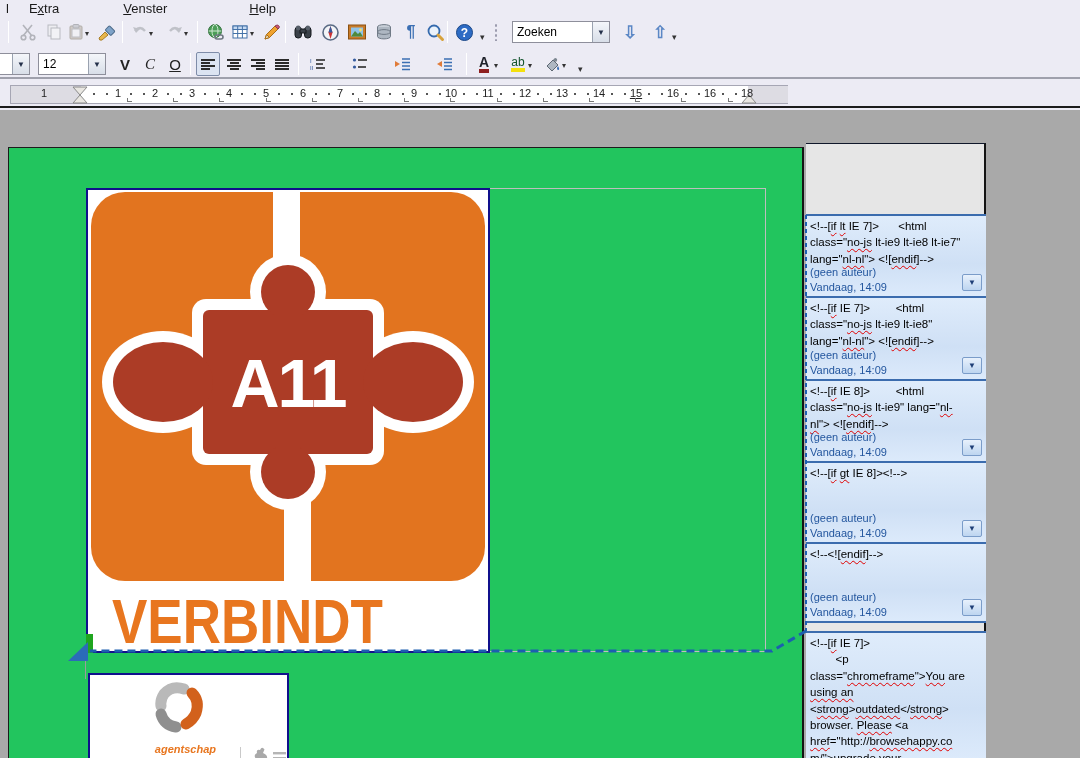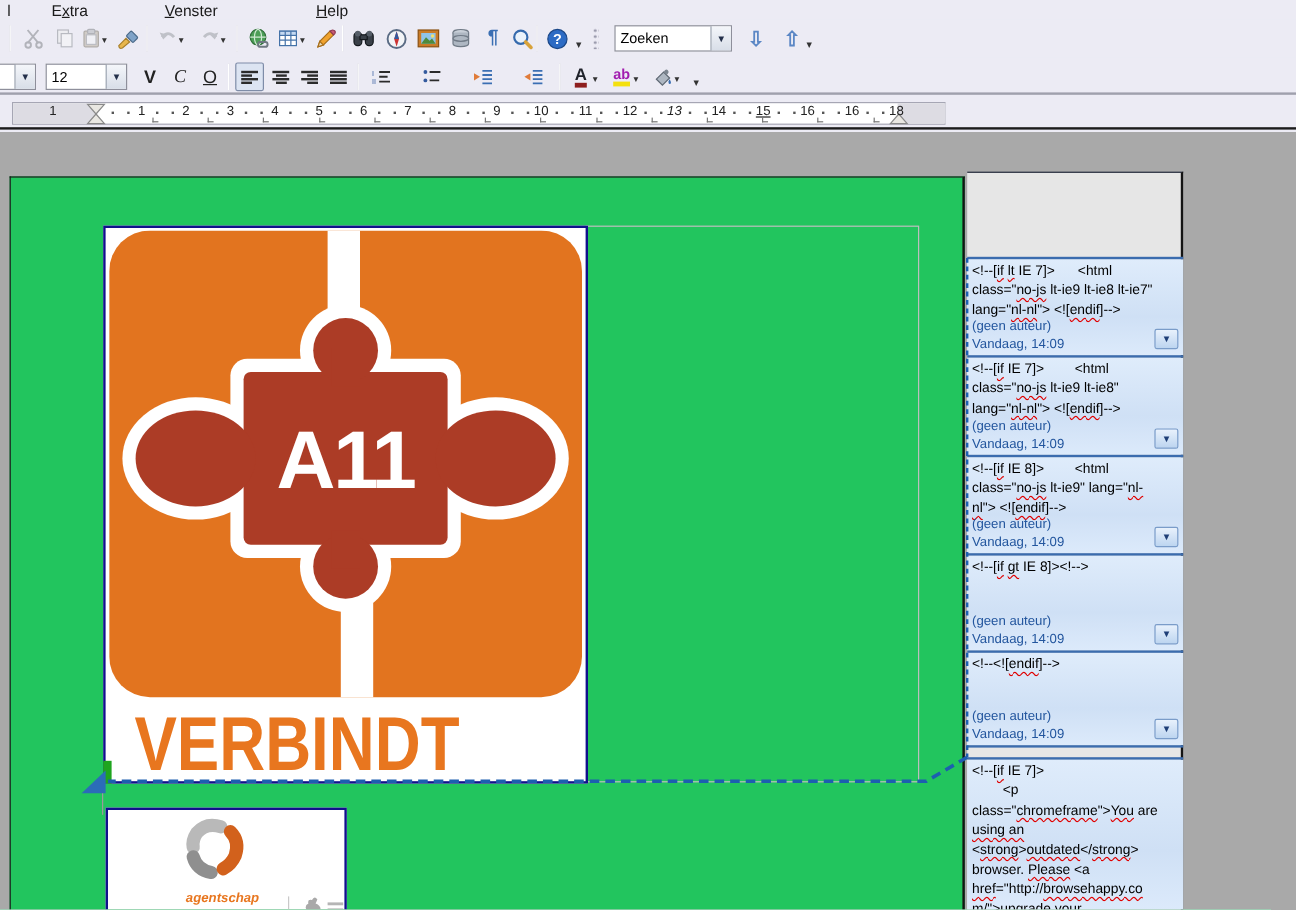--- a/index.html
+++ b/index.html
@@ -57,21 +57,21 @@
 .sp{text-decoration:underline;text-decoration-style:wavy;text-decoration-color:#E00000;text-decoration-thickness:1px;text-underline-offset:2px;text-decoration-skip-ink:none}
 .comment-footer{position:absolute;left:4px;bottom:1px;font-size:11px;line-height:15px;color:#23569E}
 .comment-menu{position:absolute;right:4px;bottom:5px;width:20px;height:17px;background:linear-gradient(#E8F1FC,#BDD5F0);border:1px solid #7A9CC9;border-radius:2px;display:flex;align-items:center;justify-content:center;font-size:8px;color:#1F3F77}
 svg{display:block}
 </style>
 </head>
 <body>
 
 <div class="menubar">
   <span class="menu-item" style="padding-left:6px"><span>l</span></span>
-  <span class="menu-item" style="margin-left:22px"><span>E</span><u>x</u><span>tra</span></span>
+  <span class="menu-item" style="margin-left:8px"><span>E</span><u>x</u><span>tra</span></span>
   <span class="menu-item" style="margin-left:52px"><u>V</u><span>enster</span></span>
   <span class="menu-item" style="margin-left:70px"><u>H</u><span>elp</span></span>
 </div>
 
 <div class="toolbar" id="toolbar-main">
   <div class="tsep" style="left:8px"></div>
 
   <div class="tbtn disabled" style="left:16px">
       <span>
     <svg width="18" height="18" viewBox="0 0 18 18">
@@ -370,21 +370,21 @@
       </span>
     </div>
 
   <div class="tsep" style="left:466px"></div>
 
   <div class="tbtn" style="left:472px">
       <span style="font-weight:bold;font-size:14px;color:#20232B;border-bottom:4px solid #8E1F1F;line-height:13px">A</span>
     </div>
   <span class="ddarrow" style="left:494px">▾</span>
   <div class="tbtn" style="left:506px">
-      <span style="font-weight:bold;font-size:12px;color:#a21caf;border-bottom:4px solid #F4E00E;line-height:12px">ab</span>
+      <span style="font-weight:normal;font-size:12px;color:#14532d;border-bottom:4px solid #F4E00E;line-height:12px">ab</span>
     </div>
   <span class="ddarrow" style="left:528px">▾</span>
   <div class="tbtn" style="left:540px">
       <span>
     <svg width="17" height="15" viewBox="0 0 17 15">
           <path d="M3 9 L9 3 L14 8 L8 14 Z" fill="#AEB7C2" stroke="#5E6873"></path>
           <path d="M9 3 Q11 0 12.5 1.5 Q14 3 12 5Z" fill="#7C8690"></path>
           <path d="M14 9 Q16 12 14.5 13 Q13 13.5 13 11Z" fill="#3B6FB3"></path>
         </svg>
       </span>
@@ -433,21 +433,21 @@
         <i class="rdot" style="left: 391px;"></i>
         <span class="rnum" style="left: 440px;">10</span>
         <i class="rdot" style="left: 415px;"></i>
         <i class="rdot" style="left: 428px;"></i>
         <span class="rnum" style="left: 477px;">11</span>
         <i class="rdot" style="left: 452px;"></i>
         <i class="rdot" style="left: 465px;"></i>
         <span class="rnum" style="left: 514px;">12</span>
         <i class="rdot" style="left: 489px;"></i>
         <i class="rdot" style="left: 502px;"></i>
-        <span class="rnum" style="left: 551px; font-style: italic;">13</span>
+        <span class="rnum" style="left: 551px;">13</span>
         <i class="rdot" style="left: 526px;"></i>
         <i class="rdot" style="left: 539px;"></i>
         <span class="rnum" style="left: 588px;">14</span>
         <i class="rdot" style="left: 563px;"></i>
         <i class="rdot" style="left: 576px;"></i>
         <span class="rnum" style="left: 625px; text-decoration: underline;">15</span>
         <i class="rdot" style="left: 600px;"></i>
         <i class="rdot" style="left: 613px;"></i>
         <span class="rnum" style="left: 662px;">16</span>
         <i class="rdot" style="left: 637px;"></i>

